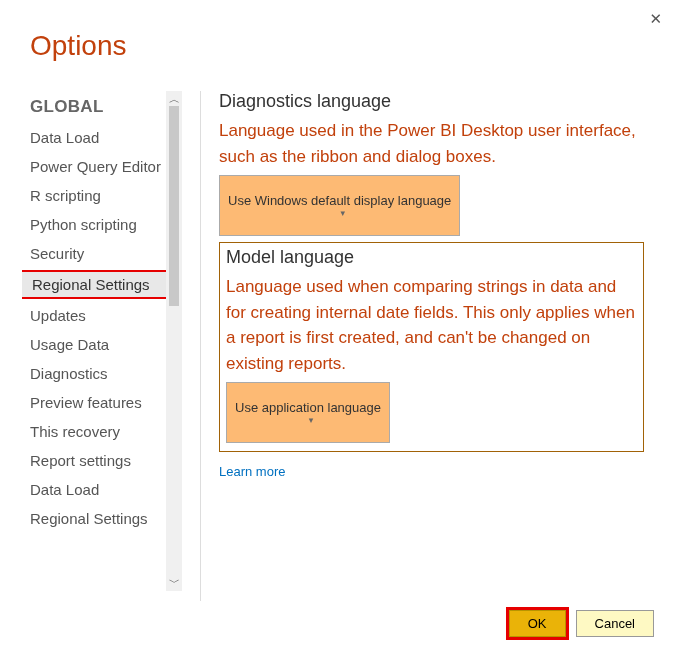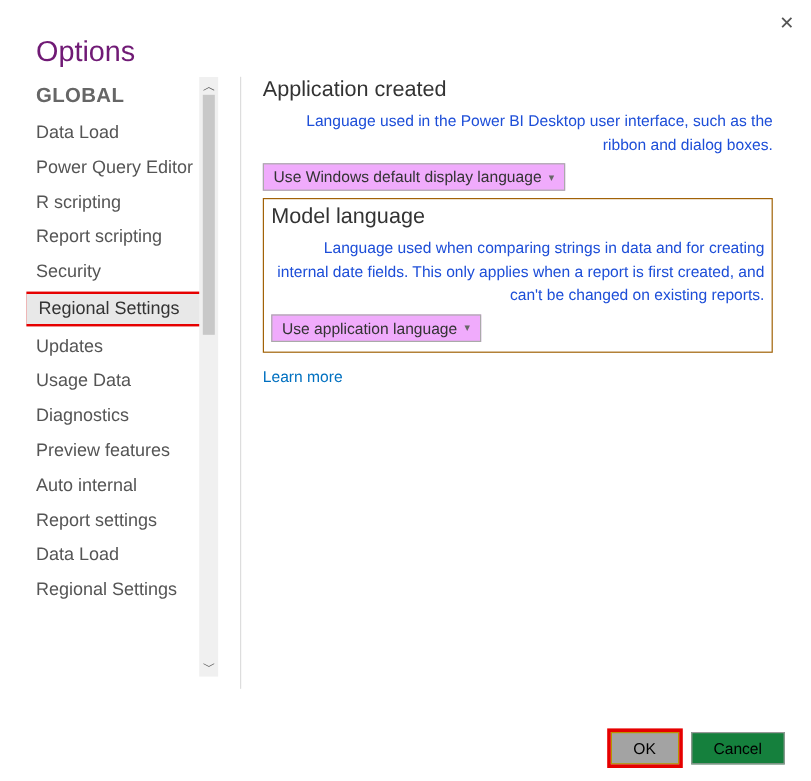--- a/index.html
+++ b/index.html
@@ -1,85 +1,85 @@
 <!DOCTYPE html>
 <html><head>
 <meta charset="utf-8">
 <style>
   * { box-sizing: border-box; }
   body { margin: 0; font-family: "Segoe UI", Tahoma, sans-serif; background: #fff; color: #333; font-size: 13px; }
   .dialog { width: 676px; height: 651px; position: relative; padding: 10px 22px 0; }
   .close { position: absolute; top: 10px; right: 14px; font-size: 15px; color: #555; cursor: pointer; }
-  .title { font-size: 24px; font-weight: 300; color: #701a75; margin: 20px 0 6px 8px; }
+  .title { font-size: 28px; font-weight: 300; color: #c2410c; margin: 20px 0 29px 8px; }
   .body { display: flex; height: 510px; }
   .sidebar-wrap { position: relative; width: 160px; height: 500px; overflow: hidden; }
   .sidebar { width: 150px; }
   .section-label { font-size: 17px; font-weight: 600; color: #666; letter-spacing: .3px; margin: 6px 0 8px 8px; }
   .nav-item { font-size: 15px; color: #555; padding: 4px 8px; margin-bottom: 4px; cursor: pointer; }
   .nav-item.selected { background: #e8e8e8; color: #333; }
   .nav-item.highlight-box { border: 2px solid #e60000; margin-left: -2px; padding-left: 10px; }
   .scrollbar { position: absolute; right: 0; top: 0; width: 16px; height: 500px; background: #f0f0f0; }
   .scrollbar .thumb { position: absolute; left: 3px; top: 15px; width: 10px; height: 200px; background: #c8c8c8; }
   .scrollbar .arrow { position: absolute; left: 3px; font-size: 11px; color: #555; text-align: center; width: 10px; }
   .scrollbar .arrow.up { top: 1px; }
   .scrollbar .arrow.down { bottom: 1px; }
   .divider { width: 1px; background: #ddd; margin: 0 18px; }
   .main { flex: 1; padding-right: 10px; }
   .h2 { font-size: 18px; font-weight: 400; color: #333; margin: 0 0 6px; }
-  .desc { font-size: 13px; color: #1d4ed8; line-height: 1.5; margin: 0 0 6px; text-align: right; }
-  .dd-btn { display: inline-flex; align-items: center; border: 1px solid #aaa; background: #f0abfc; padding: 3px 8px; font-size: 13px; color: #333; cursor: pointer; }
+  .desc { font-size: 17px; color: #c2410c; line-height: 1.5; margin: 0 0 6px; }
+  .dd-btn { display: inline-flex; align-items: center; border: 1px solid #aaa; background: #fdba74; padding: 17px 8px; font-size: 13px; color: #333; cursor: pointer; flex-direction: column; }
   .dd-btn .caret { margin-left: 6px; font-size: 9px; color: #666; }
   .model-box { border: 1px solid #a16207; padding: 4px 6px 8px; margin-top: 6px; }
   .learn { color: #0070c0; font-size: 13px; cursor: pointer; margin-top: 12px; display: inline-block; text-align: center; }
   .footer { position: absolute; bottom: 14px; right: 22px; display: flex; gap: 10px; }
-  .btn { border: 1px solid #999; background: #15803d; padding: 5px 18px; font-size: 13px; cursor: pointer; }
-  .btn.primary { background: #a3a3a3; border-color: #b89400; }
+  .btn { border: 1px solid #999; background: #fef9c3; padding: 5px 18px; font-size: 13px; cursor: pointer; }
+  .btn.primary { background: #eab308; border-color: #b89400; }
   .btn.ok-highlight { outline: 3px solid #e60000; outline-offset: 0; }
 </style>
 </head>
 <body>
 
 <div class="dialog">
   <span class="close">✕</span>
   <div class="title">Options</div>
 
   <div class="body">
     <div class="sidebar-wrap">
       <div class="sidebar">
         <div class="section-label">GLOBAL</div>
         <div id="global-list">
             <div class="nav-item">Data Load</div>
             <div class="nav-item">Power Query Editor</div>
             <div class="nav-item">R scripting</div>
-            <div class="nav-item">Report scripting</div>
+            <div class="nav-item">Python scripting</div>
             <div class="nav-item">Security</div>
             <div class="nav-item selected highlight-box">Regional Settings</div>
             <div class="nav-item">Updates</div>
             <div class="nav-item">Usage Data</div>
             <div class="nav-item">Diagnostics</div>
             <div class="nav-item">Preview features</div>
-            <div class="nav-item">Auto internal</div>
+            <div class="nav-item">This recovery</div>
             <div class="nav-item">Report settings</div>
           </div>
         <div id="current-list">
             <div class="nav-item">Data Load</div>
             <div class="nav-item">Regional Settings</div>
           </div>
       </div>
       <div class="scrollbar">
         <div class="arrow up">︿</div>
         <div class="thumb"></div>
         <div class="arrow down">﹀</div>
       </div>
     </div>
 
     <div class="divider"></div>
 
     <div class="main">
-      <div class="h2">Application created</div>
+      <div class="h2">Diagnostics language</div>
       <p class="desc">Language used in the Power BI Desktop user interface, such as the ribbon and dialog boxes.</p>
       <div class="dd-btn">
         <span>Use Windows default display language</span>
         <span class="caret">▾</span>
       </div>
 
       <div class="model-box">
         <div class="h2">Model language</div>
         <p class="desc">Language used when comparing strings in data and for creating internal date fields. This only applies when a report is first created, and can't be changed on existing reports.</p>
         <div class="dd-btn">

